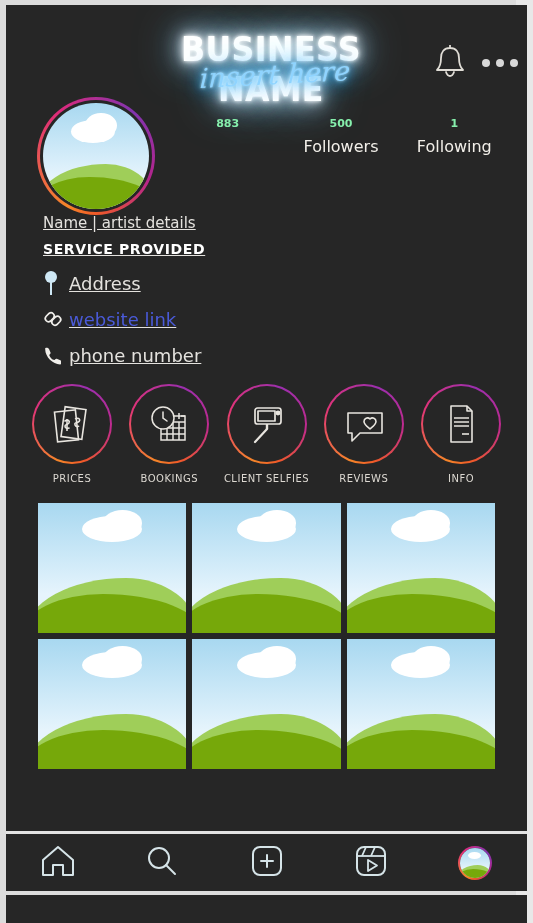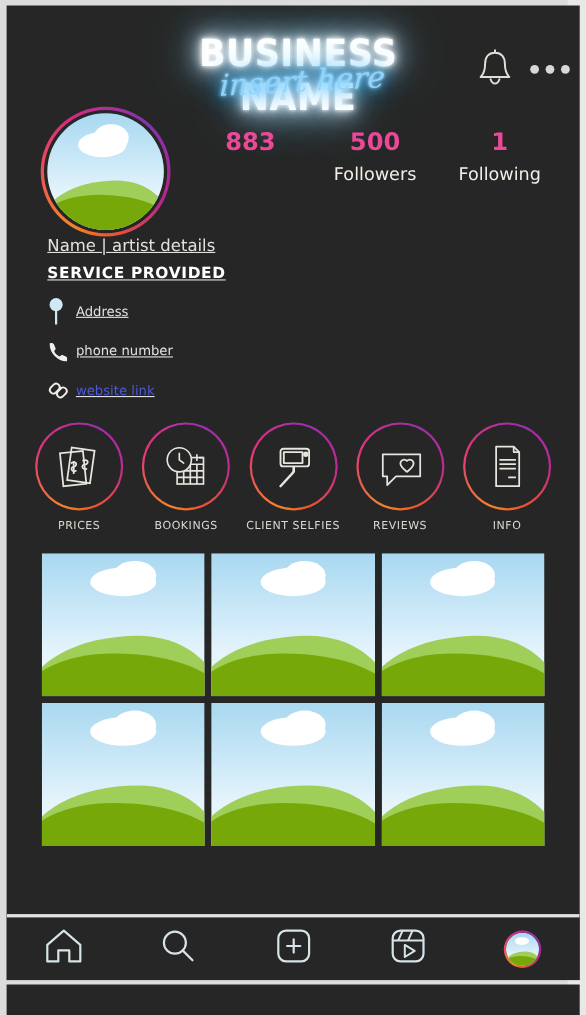--- a/index.html
+++ b/index.html
@@ -136,21 +136,21 @@
   }
 
   .stats {
     position:absolute;
     left:165px; top:20px;
     width:340px;
     display:flex;
   }
   .stat { flex:1; text-align:center; }
   .stat .num {
-    font-size:22px; font-weight:bold; color:#ec4899;
+    font-size:11px; font-weight:bold; color:#86efac;
     font-family:"DejaVu Sans", sans-serif;
     margin-bottom:7px;
   }
   .stat .lbl {
     font-size:16px; color:#f2efe9;
     font-family:"DejaVu Sans", sans-serif;
   }
 
   
   .bio {
@@ -176,21 +176,21 @@
     align-items:center;
     height:30px;
     margin-top:6px;
   }
   .bio-contact .ico {
     width:26px;
     display:flex; align-items:center; justify-content:flex-start;
     flex:0 0 26px;
   }
   .bio-contact .txt {
-    font-size:12px;
+    font-size:18px;
     color:#e4e2de;
     font-family:"DejaVu Sans", sans-serif;
     text-align:center;
   }
   .bio-contact .txt.link { color:#4a5ad8; }
 
   
   .highlights {
     display:flex;
     padding:14px 22px 0 22px;
@@ -341,37 +341,37 @@
         <svg width="16" height="26" viewBox="0 0 16 26">
           <circle cx="8" cy="7" r="6" fill="#cfe8f5"></circle>
           <rect x="7" y="12" width="2" height="13" fill="#cfe8f5"></rect>
         </svg>
       </span>
       <span class="txt">Address</span>
     </div>
 
     <div class="bio-contact">
       <span class="ico">
-        <svg width="18" height="19" viewBox="0 0 18 19">
-          <path d="M2 2 c0 0 3 -1 4 1 l1.5 3.5 c0.4 1 -0.6 1.8 -1.3 2.4 c0.8 2.6 2.6 4.4 5.2 5.2 c0.6 -0.7 1.4 -1.7 2.4 -1.3 l3.5 1.5 c2 1 1 4 1 4 c-8 1 -17 -8 -16 -16 z" fill="#f0eeea"></path>
-        </svg>
-      </span>
-      <span class="txt">phone number</span>
-    </div>
-
-    <div class="bio-contact">
-      <span class="ico">
         <svg width="20" height="20" viewBox="0 0 20 20">
           <g fill="none" stroke="#f0eeea" stroke-width="1.7" stroke-linecap="round">
             <path d="M8 12.5 L12.5 8 a3.2 3.2 0 0 1 4.5 4.5 L14 15.5 a3.2 3.2 0 0 1 -4.5 -4.5"></path>
             <path d="M12 7.5 L7.5 12 a3.2 3.2 0 0 1 -4.5 -4.5 L6 4.5 a3.2 3.2 0 0 1 4.5 4.5"></path>
           </g>
         </svg>
       </span>
       <span class="txt link">website link</span>
+    </div>
+
+    <div class="bio-contact">
+      <span class="ico">
+        <svg width="18" height="19" viewBox="0 0 18 19">
+          <path d="M2 2 c0 0 3 -1 4 1 l1.5 3.5 c0.4 1 -0.6 1.8 -1.3 2.4 c0.8 2.6 2.6 4.4 5.2 5.2 c0.6 -0.7 1.4 -1.7 2.4 -1.3 l3.5 1.5 c2 1 1 4 1 4 c-8 1 -17 -8 -16 -16 z" fill="#f0eeea"></path>
+        </svg>
+      </span>
+      <span class="txt">phone number</span>
     </div>
   </div>
 
   <div class="highlights">
 
     <div class="hl">
       <div class="hl-ring">
         <div class="hl-inner">
           <svg width="46" height="44" viewBox="0 0 46 44">
             <g fill="none" stroke="#e8e5df" stroke-width="1.6">

